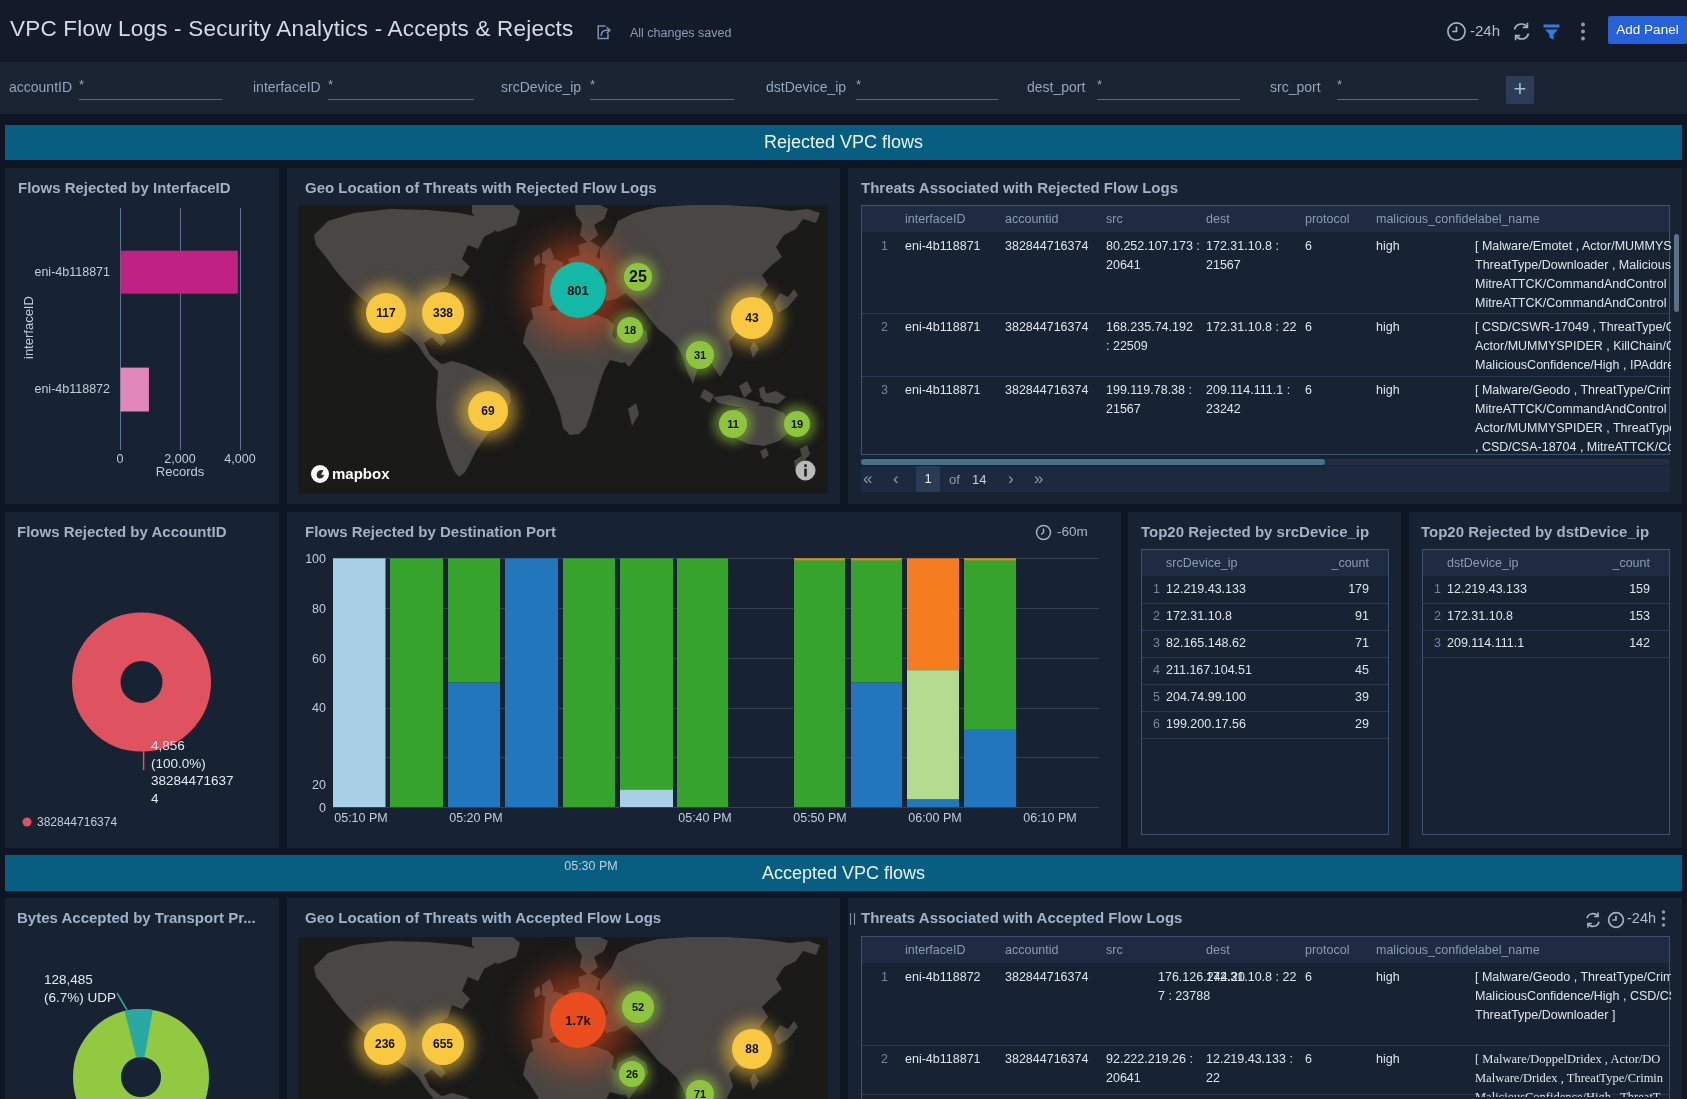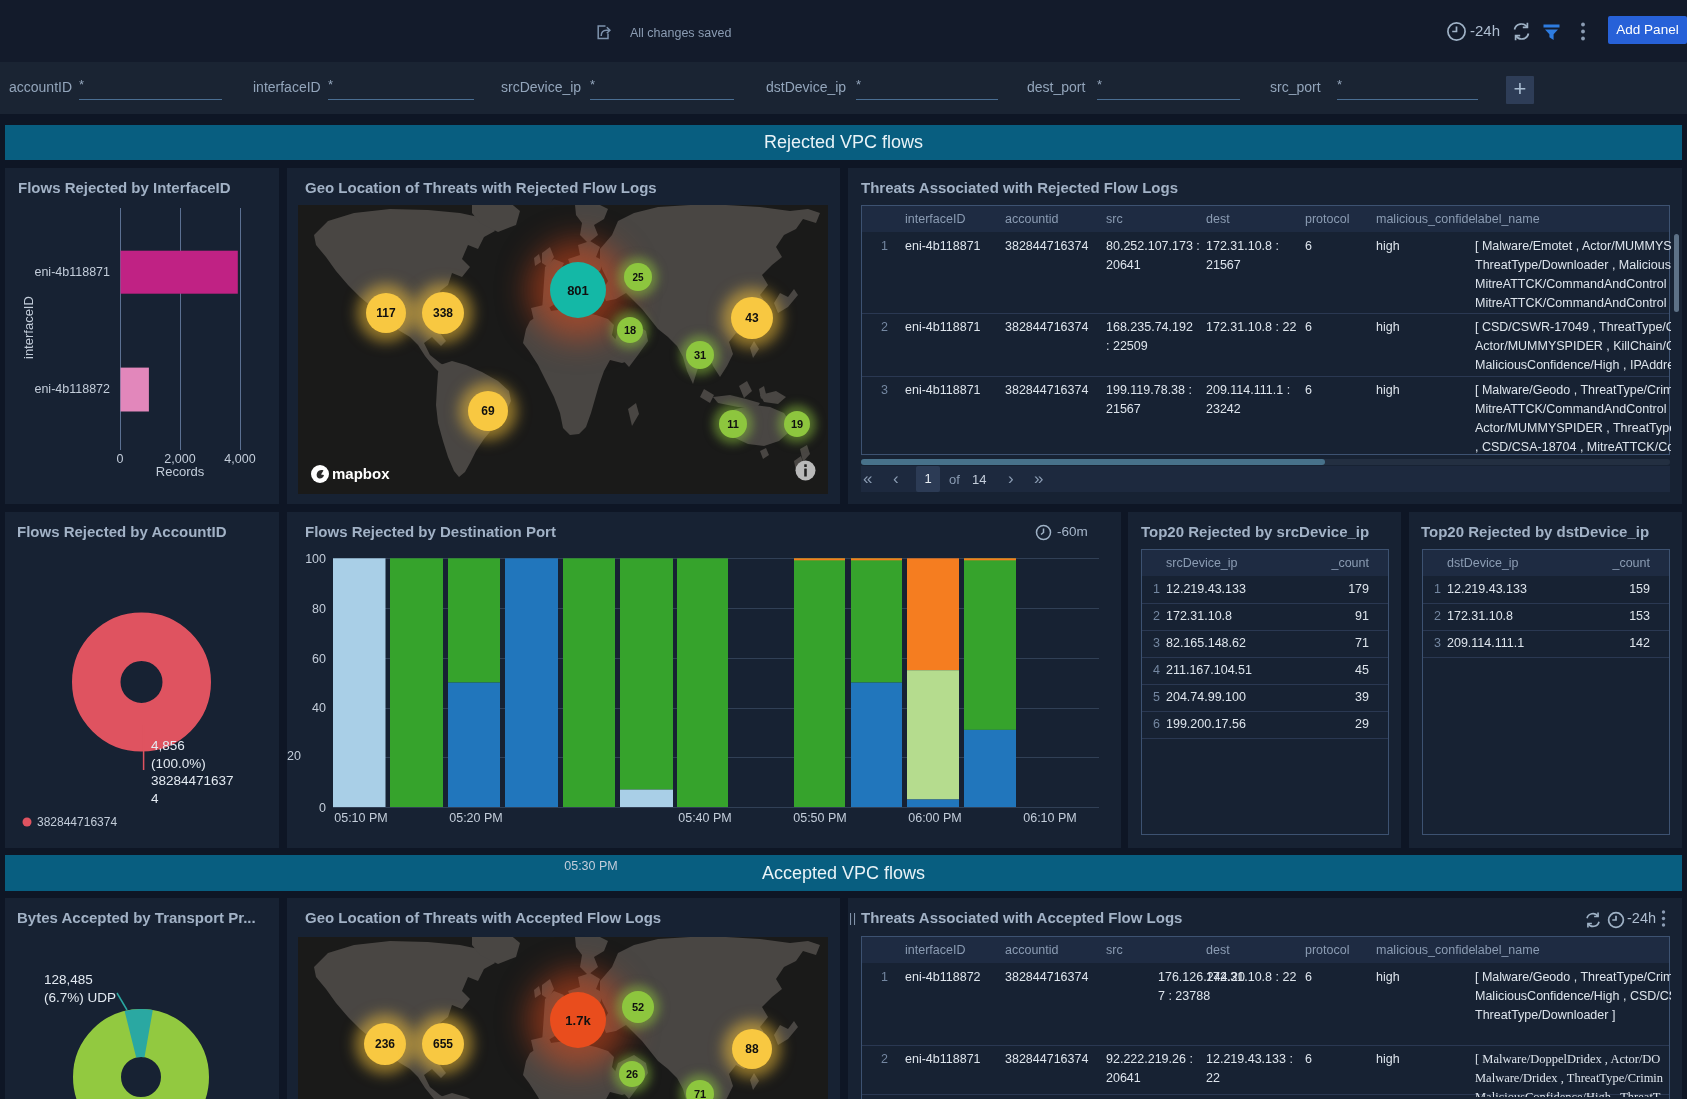--- a/index.html
+++ b/index.html
@@ -25,20 +25,21 @@
 .rnum { position:absolute; font-size:12.5px; color:#7487a1; text-align:right; }
 .rowline { position:absolute; height:1px; background:#2a3852; }
 .axlabel { position:absolute; font-size:12.5px; color:#c3cdda; white-space:nowrap; }
 .bubble { position:absolute; border-radius:50%; color:#101010; font-weight:700; display:flex; align-items:center; justify-content:center; }
 </style>
 </head>
 <body>
 <div id="stage">
 
   <div class="abs topbar"></div>
+  <div class="abs pagetitle">VPC Flow Logs - Security Analytics - Accepts &amp; Rejects</div>
   <svg class="abs" style="left:596px;top:24px" width="17" height="17" viewBox="0 0 17 17">
       <g stroke="#7e93ad" stroke-width="1.5" fill="none">
         <path d="M9.5 2 H2.2 V14.5 H12 V9.5"></path>
         <path d="M5.2 12 C5.2 8 7.5 6.2 10.5 6.2 H13"></path>
         <path d="M10.8 3.2 L13.9 6.2 L10.8 9.2"></path>
       </g>
     </svg>
   <div class="abs saved" style="left:630px;top:26px">All changes saved</div>
 
   <svg class="abs" style="left:1446px;top:21px" width="21" height="21" viewBox="0 0 21 21">
@@ -172,21 +173,21 @@
   </svg>
   <svg class="abs" style="left:795px;top:460px" width="21" height="21" viewBox="0 0 21 21">
     <circle cx="10.5" cy="10.5" r="10" fill="#b9b9b9"></circle>
     <rect x="9.2" y="4.3" width="2.6" height="2.6" rx="0.5" fill="#222"></rect>
     <rect x="9.2" y="8.6" width="2.6" height="8" rx="0.5" fill="#222"></rect>
   </svg>
 
   <div class="bubble" style="left:366px;top:293px;width:40px;height:40px;background:#f8c841;box-shadow:0 0 14px 9px rgba(246,195,58,0.55);font-size:12px;">117</div>
   <div class="bubble" style="left:422px;top:292px;width:42px;height:42px;background:#f8c841;box-shadow:0 0 14px 9px rgba(246,195,58,0.55);font-size:12px;">338</div>
   <div class="bubble" style="left:550px;top:262px;width:56px;height:56px;background:#14b8a6;box-shadow:0 0 30px 22px rgba(233,77,28,0.5);font-size:13px;">801</div>
-  <div class="bubble" style="left:624px;top:263px;width:28px;height:28px;background:#8dc63e;box-shadow:0 0 10px 6px rgba(141,198,62,0.5);font-size:10px;">25</div>
+  <div class="bubble" style="left:624px;top:263px;width:28px;height:28px;background:#8dc63e;box-shadow:0 0 10px 6px rgba(141,198,62,0.5);font-size:16px;">25</div>
   <div class="bubble" style="left:617px;top:317px;width:26px;height:26px;background:#8dc63e;box-shadow:0 0 10px 6px rgba(141,198,62,0.5);font-size:11px;">18</div>
   <div class="bubble" style="left:686px;top:341px;width:28px;height:28px;background:#8dc63e;box-shadow:0 0 10px 6px rgba(141,198,62,0.5);font-size:11px;">31</div>
   <div class="bubble" style="left:731px;top:297px;width:42px;height:42px;background:#f8c841;box-shadow:0 0 14px 9px rgba(246,195,58,0.55);font-size:12px;">43</div>
   <div class="bubble" style="left:468px;top:391px;width:40px;height:40px;background:#f8c841;box-shadow:0 0 14px 9px rgba(246,195,58,0.55);font-size:12px;">69</div>
   <div class="bubble" style="left:719px;top:410px;width:28px;height:28px;background:#8dc63e;box-shadow:0 0 10px 6px rgba(141,198,62,0.5);font-size:11px;">11</div>
   <div class="bubble" style="left:784px;top:411px;width:26px;height:26px;background:#8dc63e;box-shadow:0 0 10px 6px rgba(141,198,62,0.5);font-size:11px;">19</div>
 
   <div class="tblborder" style="left:861px;top:205px;width:809px;height:250px;"></div>
   <div class="thead" style="left:862px;top:206px;width:807px;height:26px;"></div>
   <div class="hcell" style="left:905px;top:212px">interfaceID</div>
@@ -287,21 +288,21 @@
       <rect x="620" y="158.2" width="52" height="129.3" fill="#b5dc8e"></rect>
       <rect x="620" y="287.5" width="52" height="7.5" fill="#2176bc"></rect>
     <rect x="677" y="46.3" width="52" height="171.6" fill="#36a32c"></rect>
       <rect x="677" y="217.9" width="52" height="77.1" fill="#2176bc"></rect>
       <rect x="677" y="46.3" width="52" height="2" fill="#f57d20"></rect>
   </svg>
   <div class="abs axlabel" style="left:287px;top:552px;width:39px;text-align:right;">100</div>
   <div class="abs axlabel" style="left:287px;top:602px;width:39px;text-align:right;">80</div>
   <div class="abs axlabel" style="left:287px;top:652px;width:39px;text-align:right;">60</div>
   <div class="abs axlabel" style="left:287px;top:701px;width:39px;text-align:right;">40</div>
-  <div class="abs axlabel" style="left:287px;top:749px;width:39px;text-align:left;">20</div>
+  <div class="abs axlabel" style="left:287px;top:778px;width:39px;text-align:right;">20</div>
   <div class="abs axlabel" style="left:287px;top:801px;width:39px;text-align:right;">0</div>
   <div class="abs axlabel" style="left:321px;top:811px;width:80px;text-align:center;">05:10 PM</div>
   <div class="abs axlabel" style="left:436px;top:811px;width:80px;text-align:center;">05:20 PM</div>
   <div class="abs axlabel" style="left:551px;top:811px;width:80px;text-align:center;margin-top:48px;">05:30 PM</div>
   <div class="abs axlabel" style="left:665px;top:811px;width:80px;text-align:center;">05:40 PM</div>
   <div class="abs axlabel" style="left:780px;top:811px;width:80px;text-align:center;">05:50 PM</div>
   <div class="abs axlabel" style="left:895px;top:811px;width:80px;text-align:center;">06:00 PM</div>
   <div class="abs axlabel" style="left:1010px;top:811px;width:80px;text-align:center;">06:10 PM</div>
   <svg class="abs" style="left:1035px;top:524px" width="17" height="17" viewBox="0 0 17 17">
       <circle cx="8.5" cy="8.5" r="7" stroke="#9fb2c6" stroke-width="1.5" fill="none"></circle>

